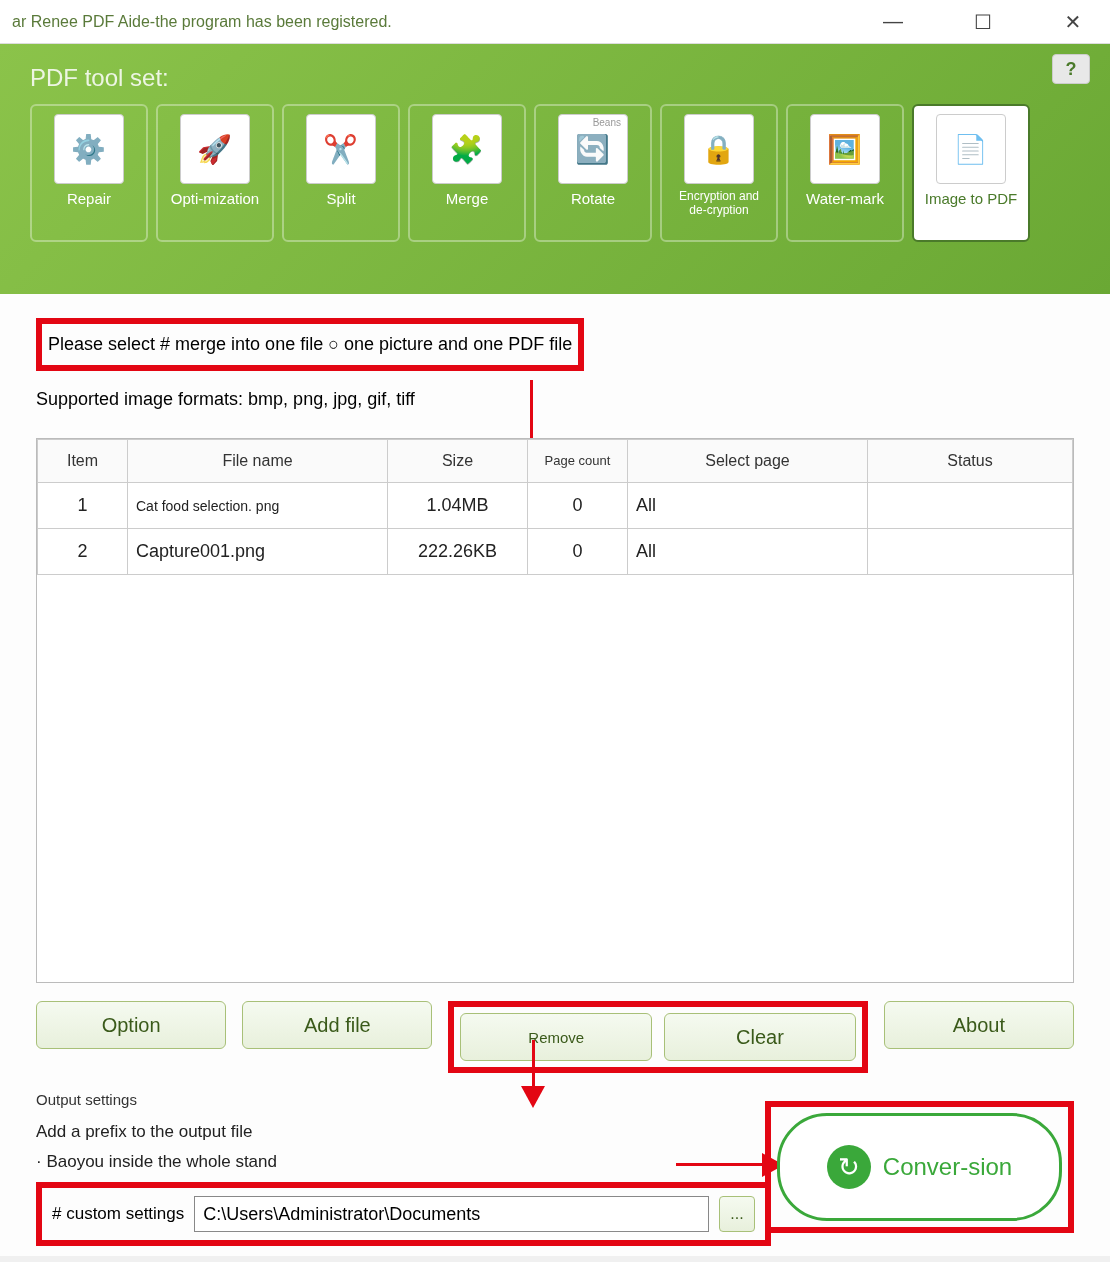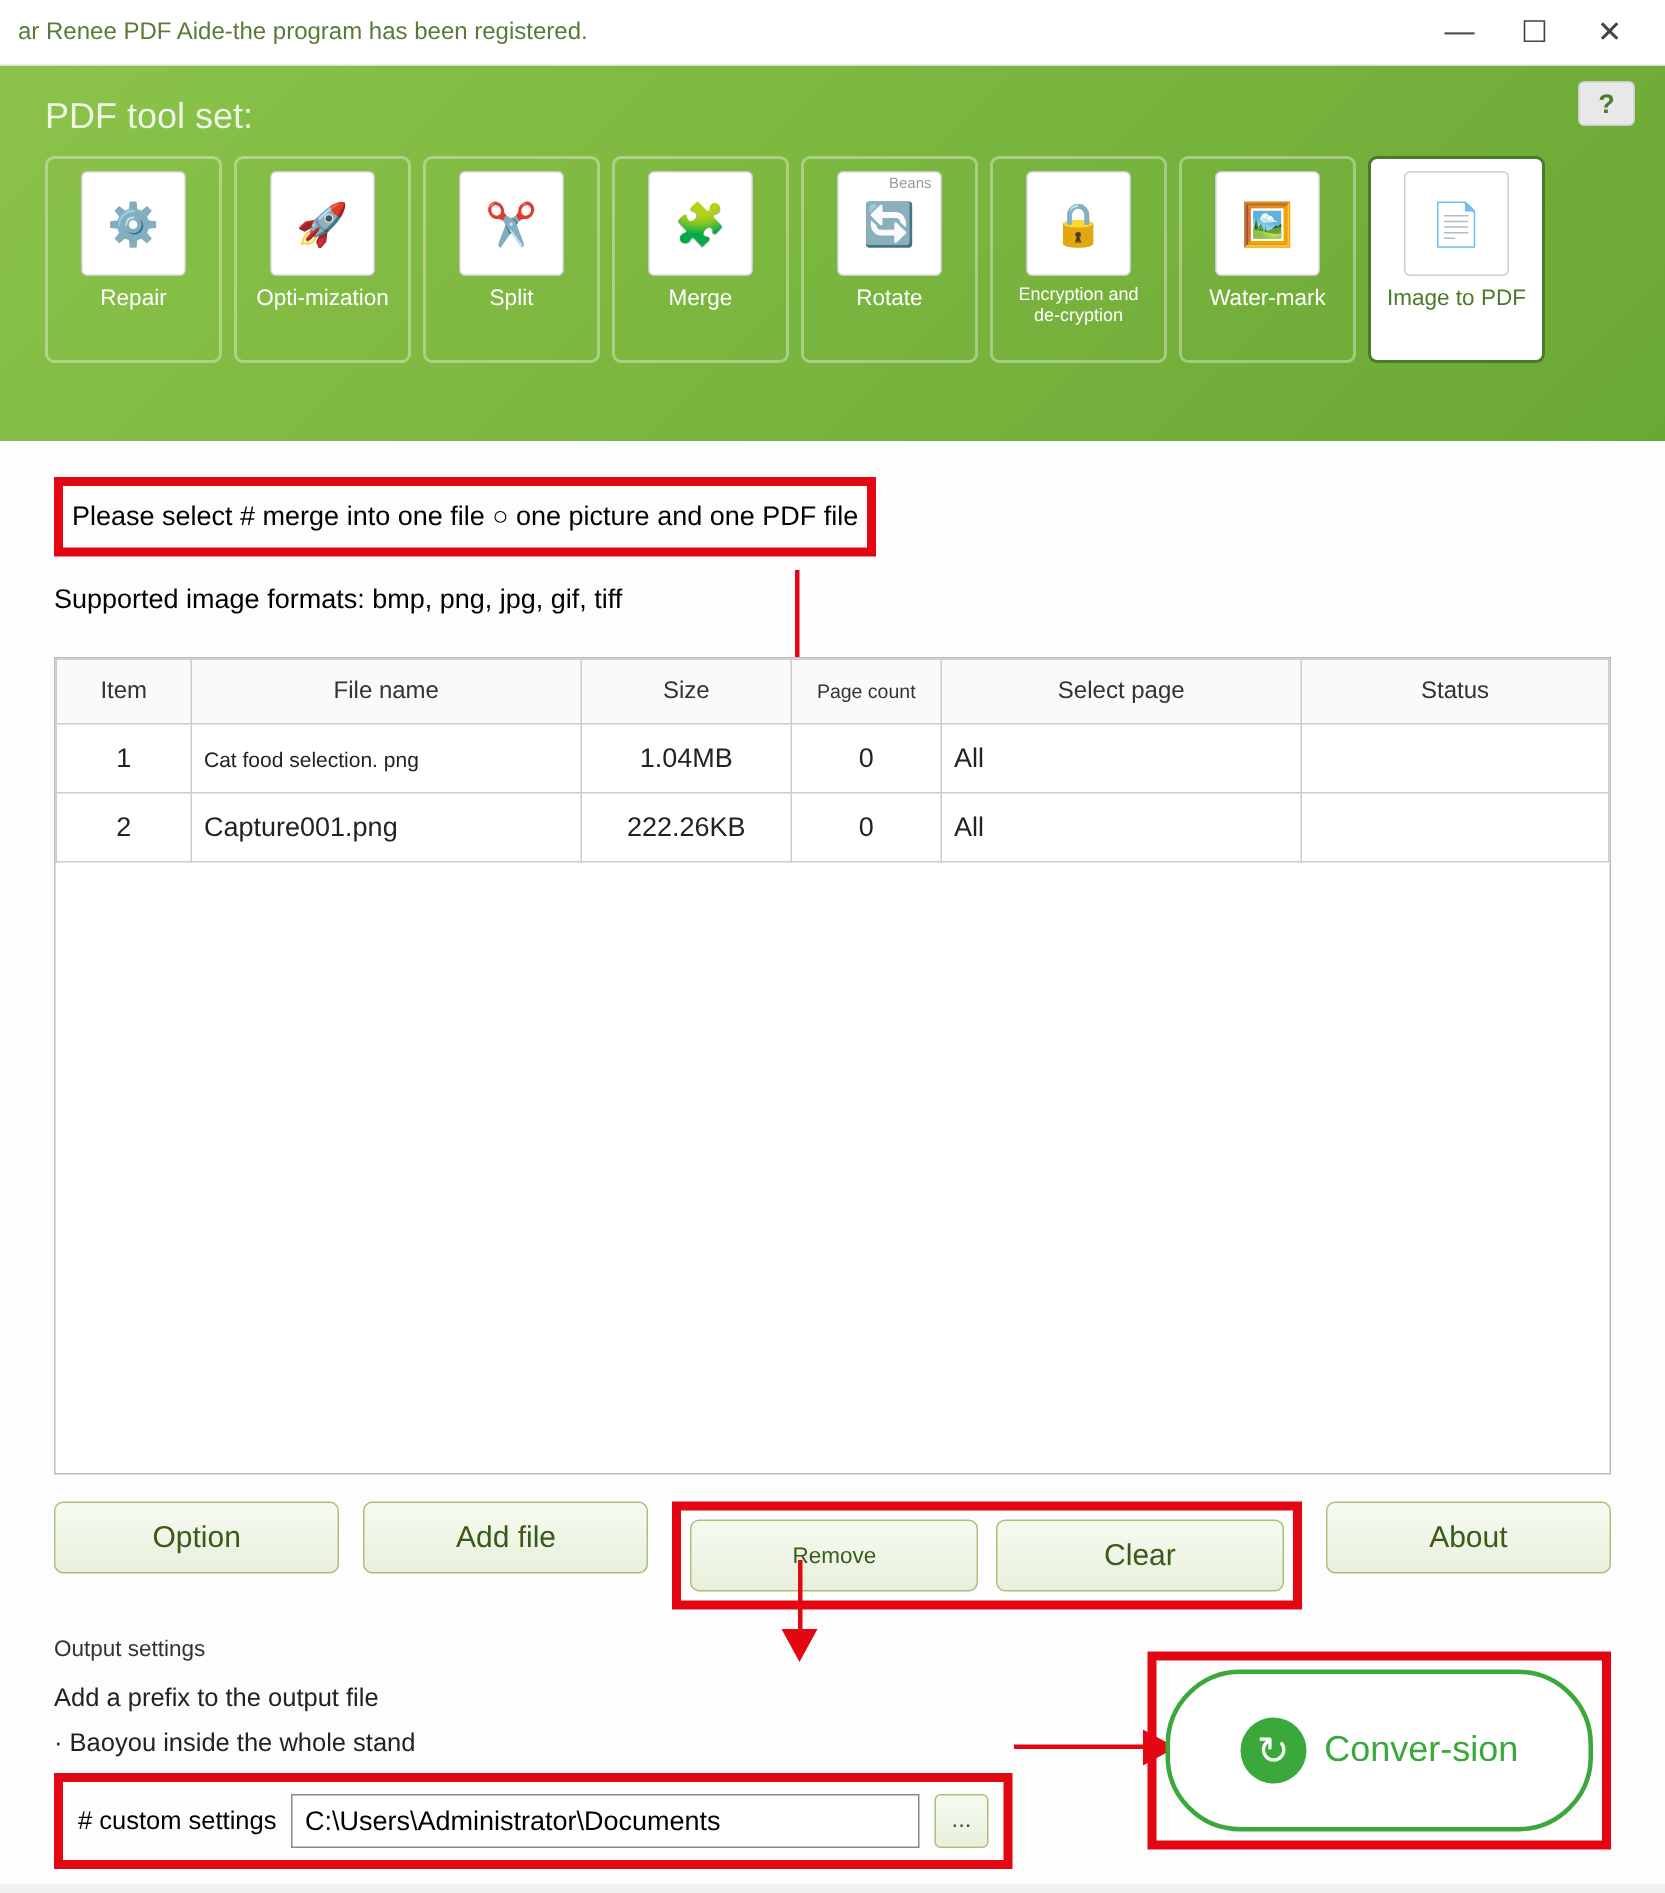--- a/index.html
+++ b/index.html
@@ -1,18 +1,18 @@
 <!DOCTYPE html>
 <html><head>
   <meta charset="utf-8">
   <style>
     * { box-sizing: border-box; margin: 0; padding: 0; font-family: Arial, sans-serif; }
     body { width: 1110px; height: 1262px; background: #f0f0f0; overflow: hidden; }
     
-    .titlebar { height: 44px; background: #fff; display: flex; align-items: center; padding: 0 12px; border-bottom: 1px solid #ddd; }
+    .titlebar { height: 44px; background: #fff; display: flex; align-items: center; padding: 0 12px; border-bottom: 1px solid #ddd; gap: 40px; }
     .titlebar-text { color: #5a7a3a; font-size: 16px; }
     .titlebar-spacer { flex: 1; }
     .titlebar-btn { width: 50px; height: 30px; display: flex; align-items: center; justify-content: center; color: #444; font-size: 20px; cursor: pointer; }
     
     .toolbar { height: 250px; background: linear-gradient(135deg, #8bc34a 0%, #6aa834 100%); padding: 20px 30px 15px; position: relative; }
     .toolbar-title { color: #fff; font-size: 24px; opacity: 0.85; margin-bottom: 12px; }
     .help-btn { position: absolute; top: 10px; right: 20px; width: 38px; height: 30px; background: #e8e8e8; border: 1px solid #ccc; border-radius: 4px; display: flex; align-items: center; justify-content: center; color: #4a7a2a; font-weight: bold; font-size: 18px; }
     .tool-row { display: flex; gap: 8px; }
     .tool { width: 118px; height: 138px; border: 2px solid rgba(255,255,255,0.35); border-radius: 6px; padding: 8px; display: flex; flex-direction: column; align-items: center; justify-content: flex-start; cursor: pointer; position: relative; }
     .tool.active { background: #fff; border-color: #4a7a2a; }
@@ -40,21 +40,21 @@
     .btn { flex: 1; height: 48px; background: linear-gradient(#f5faf0, #e8f0dc); border: 1px solid #a8c078; border-radius: 6px; color: #3a5a1a; font-size: 20px; display: flex; align-items: center; justify-content: center; cursor: pointer; }
     .btn.small-text { font-size: 15px; }
     .btn-highlight { border: 6px solid #e30613; padding: 6px; display: flex; gap: 12px; }
     .btn-highlight .btn { flex: 1; }
     
     .output { margin-top: 18px; position: relative; }
     .output-title { font-size: 15px; color: #333; margin-bottom: 14px; }
     .out-row { display: flex; align-items: center; gap: 12px; margin-bottom: 10px; }
     .out-label { font-size: 17px; color: #222; min-width: 230px; }
     .out-input { flex: 0 0 430px; height: 36px; border: 1px solid #888; padding: 0 8px; font-size: 18px; background: #fff; }
-    .custom-wrap { border: 6px solid #e30613; padding: 8px 10px; display: flex; align-items: center; gap: 10px; width: 639px; }
+    .custom-wrap { border: 6px solid #e30613; padding: 8px 10px; display: flex; align-items: center; gap: 10px; width: 735px; }
     .custom-input { flex: 1; height: 36px; border: 1px solid #888; padding: 0 8px; font-size: 18px; background: #fff; }
     .browse-btn { width: 36px; height: 36px; background: linear-gradient(#f5faf0, #e8f0dc); border: 1px solid #a8c078; border-radius: 4px; font-size: 16px; color: #3a5a1a; }
     
     .convert-wrap { position: absolute; right: 0; top: 10px; border: 6px solid #e30613; padding: 6px; }
     .convert-btn { width: 285px; height: 108px; background: #fff; border: 3px solid #3aa83a; border-radius: 50px; display: flex; align-items: center; justify-content: center; gap: 12px; cursor: pointer; }
     .convert-icon { width: 44px; height: 44px; background: #3aa83a; border-radius: 50%; display: flex; align-items: center; justify-content: center; color: #fff; font-size: 26px; }
     .convert-label { color: #3aa83a; font-size: 24px; line-height: 1.1; text-align: right; }
     
     .red-arrow-h { position: absolute; height: 3px; background: #e30613; }
     .red-arrow-h::after { content: ''; position: absolute; right: -18px; top: -10px; width: 0; height: 0; border-top: 12px solid transparent; border-bottom: 12px solid transparent; border-left: 22px solid #e30613; }

